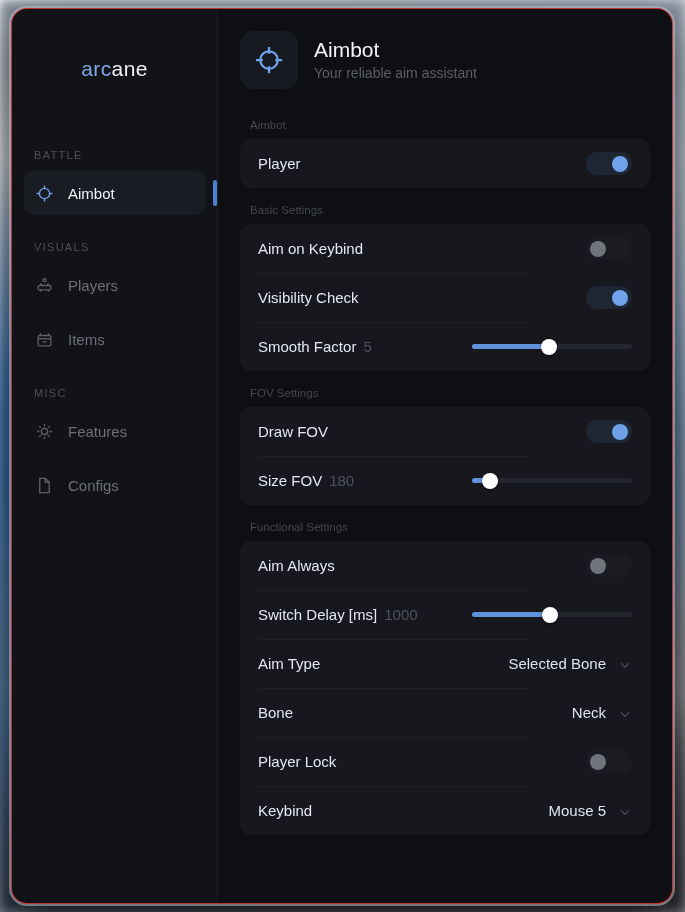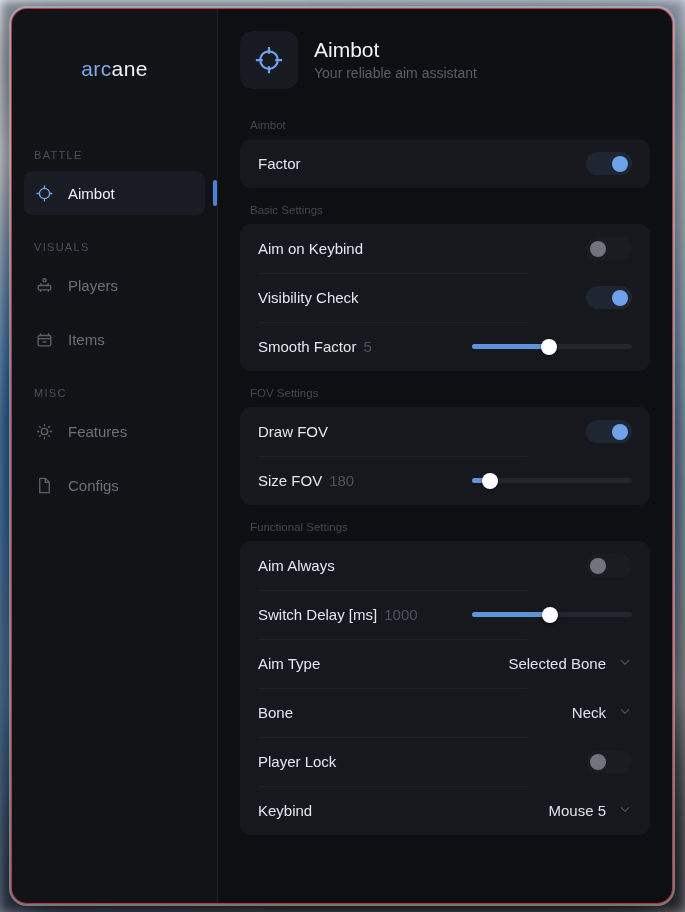--- a/index.html
+++ b/index.html
@@ -242,21 +242,21 @@
     width: 16px; height: 16px;
     border-radius: 50%;
     background: #ffffff;
     transform: translateX(-50%);
     box-shadow: 0 1px 3px rgba(0,0,0,.55);
   }
 
   
   .dropdown {
     display: flex;
-    align-items: flex-start;
+    align-items: flex-end;
     gap: 12px;
     color: #dfe3ea;
     font-size: 15px;
   }
   .dropdown .chev {
     width: 14px; height: 14px;
     display: flex; align-items: center; justify-content: center;
   }
   .dropdown .chev svg { stroke: #5c5f68; fill: none; stroke-width: 1.8; }
 </style>
@@ -356,21 +356,21 @@
         <div class="title">Aimbot</div>
         <div class="subtitle">Your reliable aim assistant</div>
       </div>
     </div>
 
     <div id="sections">
         <div class="section">
           <div class="section-label">Aimbot</div>
           <div class="card">
             <div class="row">
-              <div class="label">Factor</div>
+              <div class="label">Player</div>
               <div class="toggle on">
                 <span class="knob"></span>
               </div>
             </div>
           </div>
         </div>
         <div class="section">
           <div class="section-label">Basic Settings</div>
           <div class="card">
             <div class="row">

